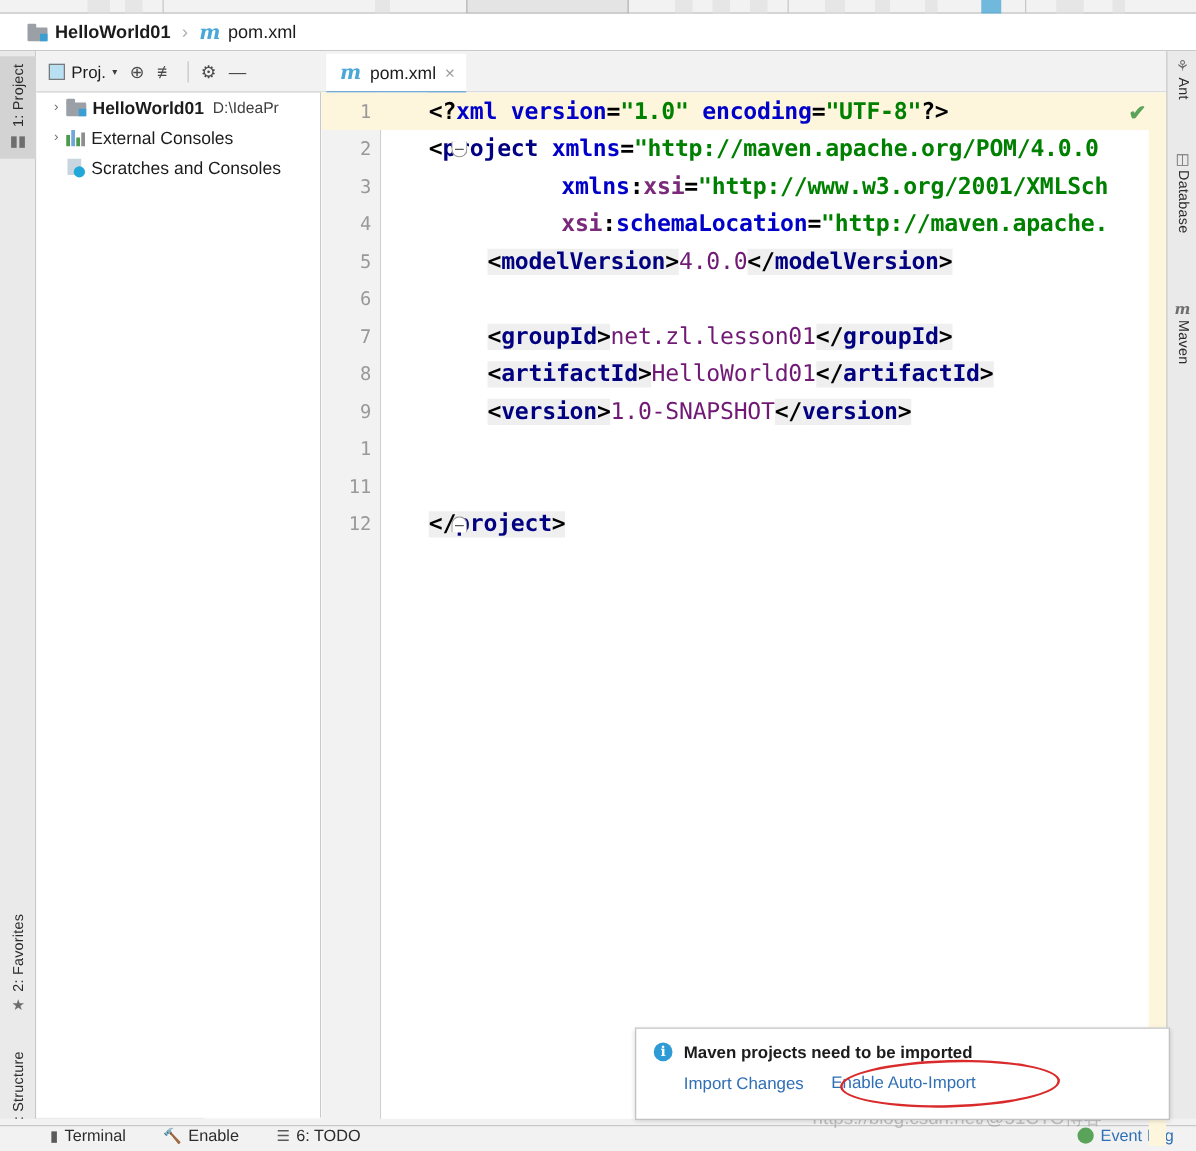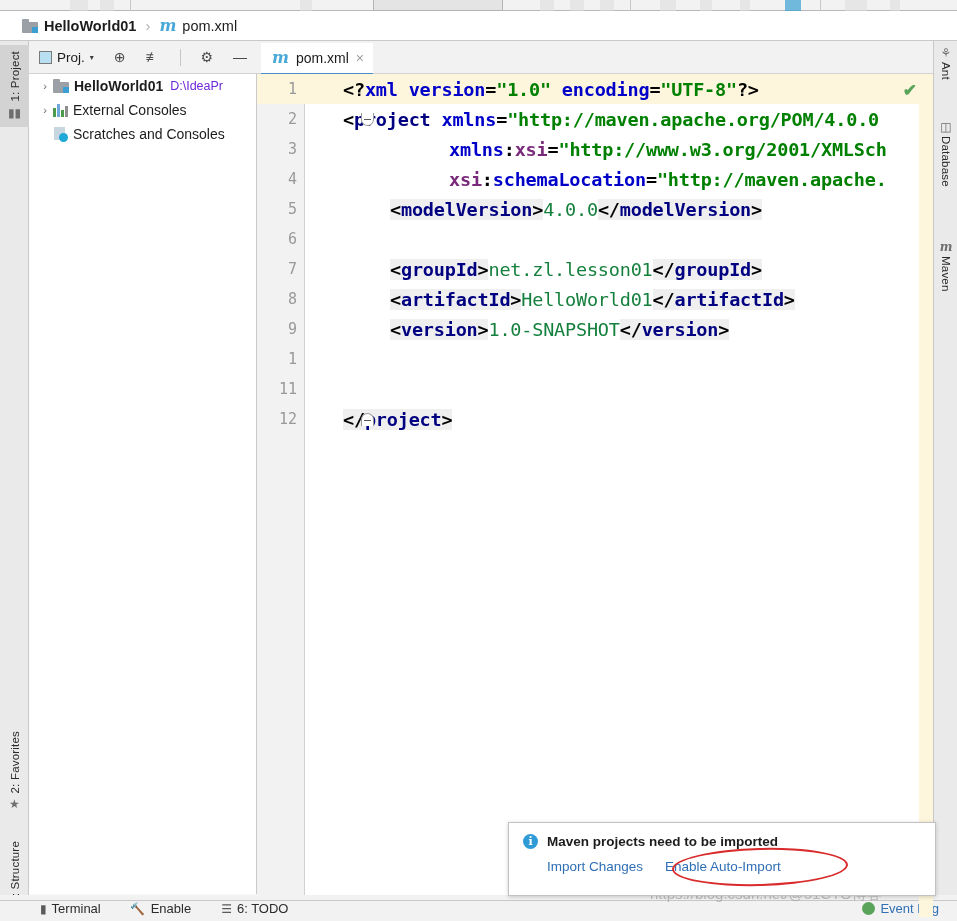--- a/index.html
+++ b/index.html
@@ -63,37 +63,37 @@
   .vicon { margin-top: 5px; font-size: 12px; color: #6e6e6e; line-height: 1; }
 
   
   #project-panel {
     position: absolute; left: 29px; top: 41px; width: 228px; height: 876px;
     background: #fff; border-right: 1px solid #c9c9c9;
   }
   #project-toolbar {
     position: absolute; left: 0; top: 0; width: 228px; height: 33px;
     background: #f2f2f2; border-bottom: 1px solid #d3d3d3;
-    display: flex; align-items: center; padding-left: 10px; gap: 20px;
+    display: flex; align-items: center; padding-left: 10px; gap: 10px;
   }
   .ptb-title { font-size: 13.5px; color: #1c1c1c; display: flex; align-items: center; gap: 5px; }
   .sq-icon { width: 13px; height: 13px; background: #b8e0f2; border: 1.5px solid #7a7a7a; }
   .caret-sm { font-size: 8px; color: #3c3c3c; }
   .tb-icon { color: #4a4a4a; font-size: 14px; line-height: 1; }
   .ptb-sep { width: 1px; height: 17px; background: #c6c6c6; }
 
   #project-tree { position: absolute; left: 0; top: 33px; width: 228px; height: 843px; }
   .tree-row {
     display: flex; align-items: center; height: 24px; padding-left: 8px;
     font-size: 14px; color: #1c1c1c; white-space: nowrap;
   }
   .arrow { width: 16px; flex: none; color: #6e6e6e; font-size: 11px; text-align: center; }
   .tree-label { margin-left: 5px; }
   .tree-label.bold { font-weight: bold; }
-  .tree-path { margin-left: 7px; color: #6d28d9; font-size: 12.5px; }
+  .tree-path { margin-left: 7px; color: #404040; font-size: 12.5px; }
   .lib-icon { display: inline-flex; gap: 1px; align-items: flex-end; height: 13px; flex: none; }
   .lib-icon i { width: 3px; display: block; }
   .lib-icon i:nth-child(1){ height: 9px; background: #4c9a4c; }
   .lib-icon i:nth-child(2){ height: 13px; background: #6ea8da; }
   .lib-icon i:nth-child(3){ height: 7px; background: #4c9a4c; }
   .lib-icon i:nth-child(4){ height: 11px; background: #8e8e8e; }
   .scratch-icon { position: relative; width: 15px; height: 14px; flex: none; }
   .scratch-icon .pg { position: absolute; left: 1px; top: 0; width: 11px; height: 13px; background: #c8d6e0; }
   .scratch-icon .cl { position: absolute; right: 0px; bottom: -1px; width: 9px; height: 9px; border-radius: 50%; background: #1fa8d8; }
   #project-hscroll {
@@ -138,21 +138,21 @@
   .code-text {
     position: absolute; left: 86px; top: 0; height: 30px;
     display: flex; align-items: center; white-space: pre;
     font-family: "DejaVu Sans Mono", monospace; font-size: 18.5px; letter-spacing: -0.2px; z-index: 2;
   }
   .tag   { color: #000080; font-weight: bold; }
   .attr  { color: #0000c8; font-weight: bold; }
   .val   { color: #008000; font-weight: bold; }
   .ns    { color: #7a2a7a; font-weight: bold; }
   .punc  { color: #000000; font-weight: bold; }
-  .txt   { color: #15803d; }
+  .txt   { color: #701a75; }
   .hl-bg { background: #efefef; }
 
   .fold-marker {
     position: absolute; left: 56px; width: 13px; height: 13px; z-index: 3;
     border: 1px solid #9a9a9a; background: #fff;
     display: flex; align-items: center; justify-content: center;
   }
   .fold-marker::after { content: ""; width: 7px; height: 1px; background: #5a5a5a; }
   .fold-marker.open { border-bottom-left-radius: 7px; border-bottom-right-radius: 7px; border-top: none; }
   .fold-marker.close { border-top-left-radius: 7px; border-top-right-radius: 7px; border-bottom: none; }

